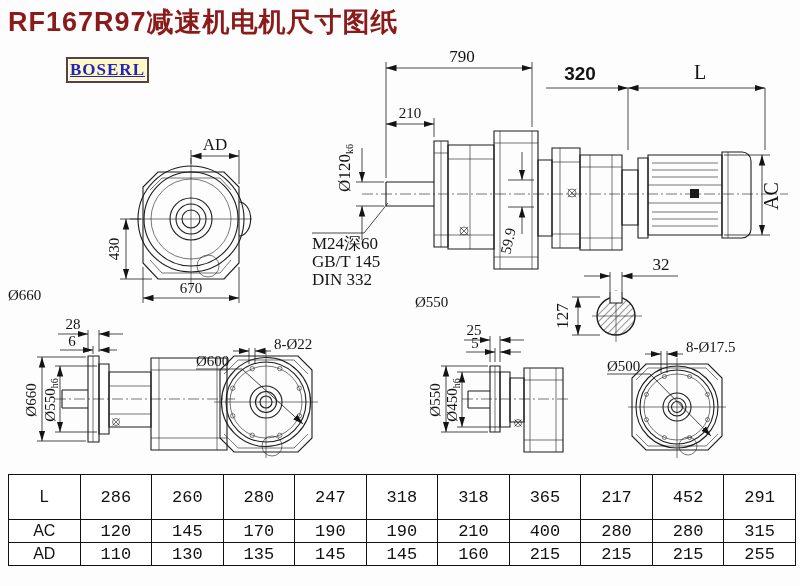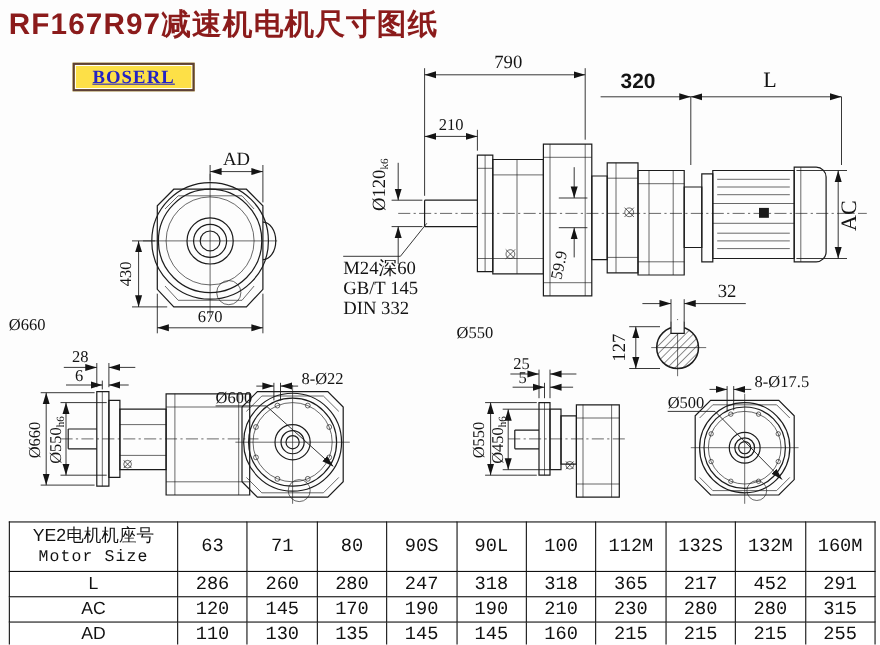--- a/index.html
+++ b/index.html
@@ -1,21 +1,21 @@
 <!DOCTYPE html>
 <html><head>
 <meta charset="utf-8">
 <style>
   html,body{margin:0;padding:0;}
   body{width:800px;height:586px;background:#fdfdfd;position:relative;overflow:hidden;
        font-family:"Liberation Sans",sans-serif;}
   .page-title{position:absolute;left:8px;top:4px;margin:0;font-size:27px;font-weight:bold;
        color:#8b1b1b;letter-spacing:1px;font-family:"Liberation Sans",sans-serif;text-align:right;}
-  .brand{position:absolute;left:66px;top:57px;border:2px solid #5d4037;background:#fde047;
-       padding:1px 16px;box-shadow:inset 0 0 0 1px #fff;text-align:center;}
+  .brand{position:absolute;left:66px;top:57px;border:2px solid #5d4037;background:#fef9c3;
+       padding:1px 2px;box-shadow:inset 0 0 0 1px #fff;text-align:center;}
   .brand span{font-family:"Liberation Serif",serif;font-weight:bold;font-size:17px;
        color:#2323c3;text-decoration:underline;letter-spacing:1px;}
   svg.sheet{position:absolute;left:0;top:0;}
   
   .ln{stroke:#1c1c1c;fill:none;stroke-width:1.1;}
   .h{stroke:#1c1c1c;fill:none;stroke-width:0.6;}
   .cl{stroke:#1c1c1c;fill:none;stroke-width:0.6;stroke-dasharray:11 3 2 3;}
   .dim{stroke:#1c1c1c;fill:none;stroke-width:0.8;}
   text{fill:#141414;}
   .t{font-family:"Liberation Serif",serif;font-size:15px;}
@@ -284,57 +284,41 @@
     <path class="dim" d="M661,373 V351 M667,373 V351"></path>
     <line class="dim" x1="645" y1="354" x2="661" y2="354" marker-end="url(#ma)"></line>
     <line class="dim" x1="683" y1="354" x2="667" y2="354" marker-end="url(#ma)"></line>
     <text class="t" x="686" y="352">8-Ø17.5</text>
   </g>
 </svg>
 
 <table class="dim-table" id="dimTable">
     <tbody>
       <tr>
-        <td class="hc">
-          <div>YE2电机机座号</div>
-          <div class="en">Motor Size</div>
-        </td>
-        <td class="ch">63</td>
-        <td class="ch">71</td>
-        <td class="ch">80</td>
-        <td class="ch">90S</td>
-        <td class="ch">90L</td>
-        <td class="ch">100</td>
-        <td class="ch">112M</td>
-        <td class="ch">132S</td>
-        <td class="ch">132M</td>
-        <td class="ch">160M</td>
-      </tr>
-      <tr>
         <td class="rl">L</td>
         <td>286</td>
         <td>260</td>
         <td>280</td>
         <td>247</td>
         <td>318</td>
         <td>318</td>
         <td>365</td>
         <td>217</td>
         <td>452</td>
         <td>291</td>
       </tr>
       <tr>
         <td class="rl">AC</td>
         <td>120</td>
         <td>145</td>
         <td>170</td>
         <td>190</td>
         <td>190</td>
         <td>210</td>
-        <td>230</td>
+        <td>400</td>
         <td>280</td>
         <td>280</td>
         <td>315</td>
       </tr>
       <tr>
         <td class="rl">AD</td>
         <td>110</td>
         <td>130</td>
         <td>135</td>
         <td>145</td>

